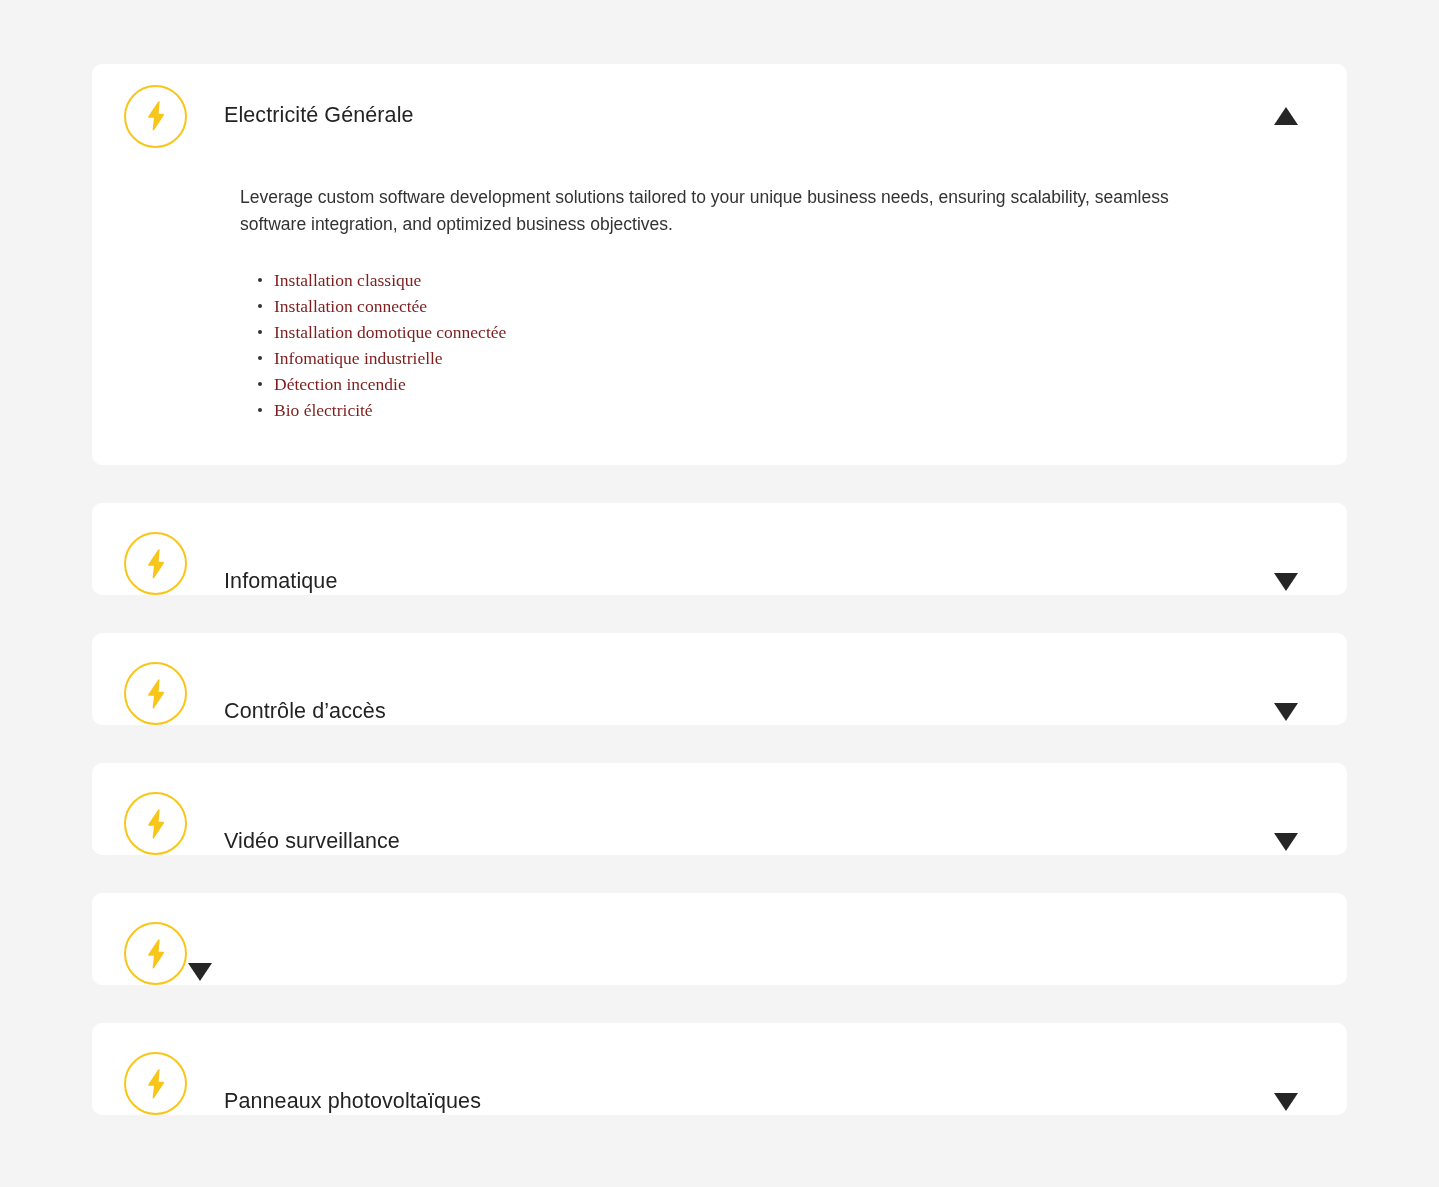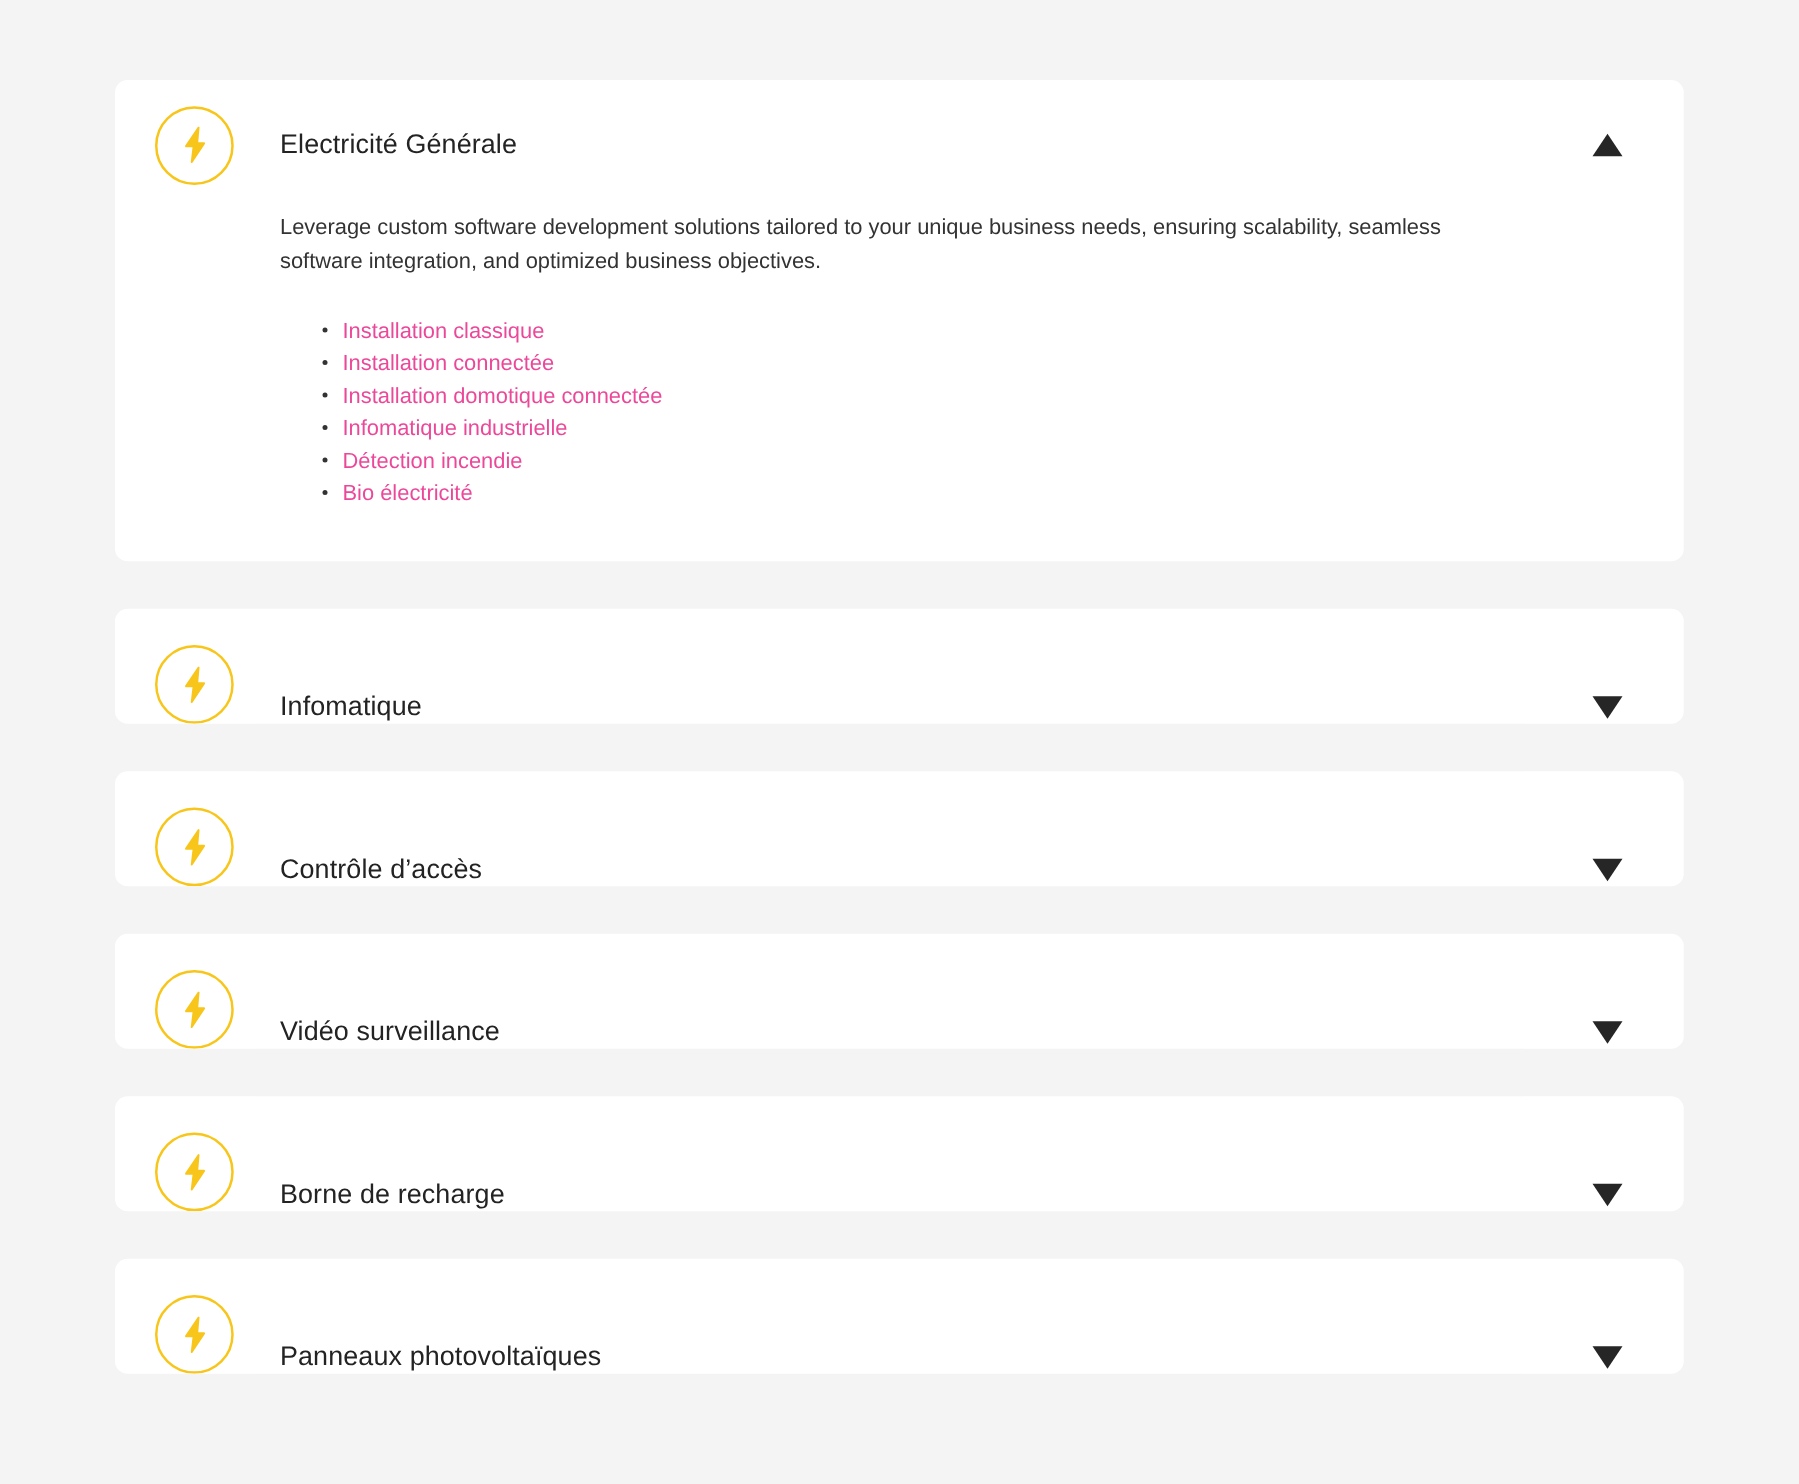--- a/index.html
+++ b/index.html
@@ -80,39 +80,40 @@
     justify-content: center;
   }
 
   .toggle-arrow svg { display: block; }
 
   .panel-body {
     padding: 0 48px 42px 132px;
   }
 
   .panel-desc {
-    margin: 0;
+    margin: 16px;
     font-size: 17.5px;
     line-height: 1.52;
     color: #333333;
     max-width: 975px;
   }
 
   .panel-list {
     margin: 30px 0 0 0;
     padding: 0 0 0 34px;
     list-style: none;
   }
 
   .panel-list li {
     position: relative;
     font-size: 17.5px;
     line-height: 26px;
-    color: #ec4899;
+    color: #7f1d1d;
     padding-left: 16px;
+    font-family: Liberation Serif, serif;
   }
 
   .panel-list li::before {
     content: "";
     position: absolute;
     left: 0;
     top: 11px;
     width: 4px;
     height: 4px;
     border-radius: 50%;
@@ -194,21 +195,20 @@
         </span>
       </div>
     </div>
     <div class="panel collapsed">
       <div class="panel-header">
         <span class="icon-circle">
           <svg width="26" height="30" viewBox="0 0 26 30" aria-hidden="true">
             <path d="M15.1 0.8 L5.2 15.4 A0.9 0.9 0 0 0 5.9 16.8 L11.0 16.8 L9.6 28.6 A0.75 0.75 0 0 0 10.9 29.2 L20.9 14.2 A0.9 0.9 0 0 0 20.2 12.8 L15.6 12.8 L16.6 1.4 A0.75 0.75 0 0 0 15.1 0.8 Z" fill="#f8c61b"></path>
           </svg>
         </span>
-        <span class="panel-title">Borne de recharge</span>
         <span class="toggle-arrow">
           <svg width="26" height="22" viewBox="0 0 26 22" aria-hidden="true">
             <path d="M1 2 L25 2 L13 20 Z" fill="#262626"></path>
           </svg>
         </span>
       </div>
     </div>
     <div class="panel collapsed">
       <div class="panel-header">
         <span class="icon-circle">

